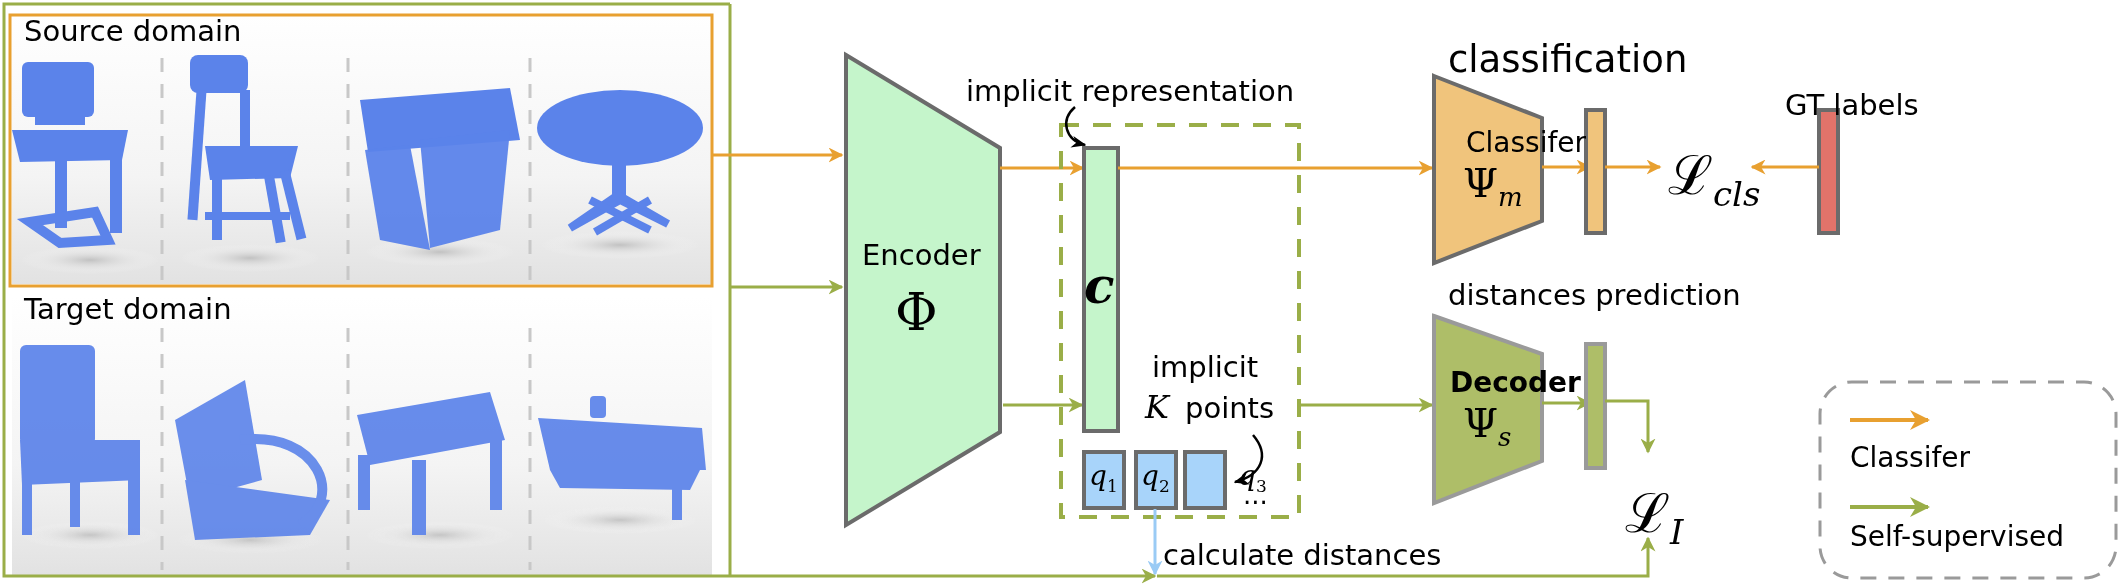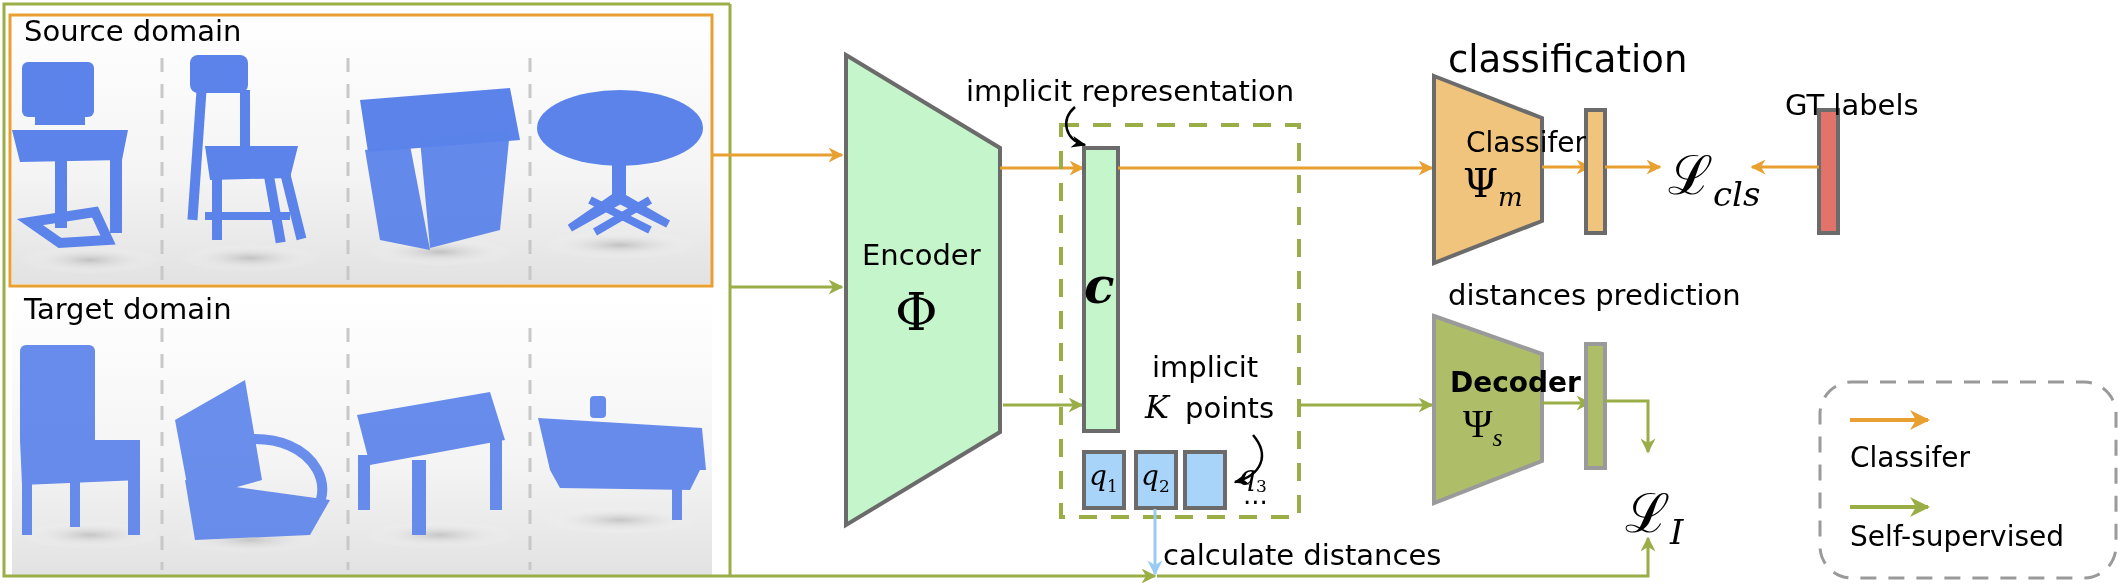--- a/index.html
+++ b/index.html
@@ -202,18 +202,18 @@
 
 <div class="lbl" style="left:1448px; top:38px; font-size:37px;">classification</div>
 <div class="lbl" style="left:1450px; top:126px; font-size:28px;margin-left:16px;">Classifer</div>
 <div class="math upright" style="left:1463px; top:160px; font-size:40px;"><span>Ψ</span><sub style="font-size:26px; font-style:italic;">m</sub></div>
 
 <div class="lbl" style="left:1785px; top:60px; font-size:29px;margin-top:28px;">GT labels</div>
 <div class="math upright" style="left:1668px; top:136px; font-size:54px;"><span>ℒ</span><sub style="font-size:34px; font-style:italic;">cls</sub></div>
 
 <div class="lbl" style="left:1448px; top:278px; font-size:29px;">distances prediction</div>
 <div class="lbl" style="left:1450px; top:366px; font-size:28px;font-weight:bold;">Decoder</div>
-<div class="math upright" style="left:1463px; top:400px; font-size:40px;font-family:Liberation Serif, serif;"><span>Ψ</span><sub style="font-size:26px; font-style:italic;">s</sub></div>
+<div class="math upright" style="left:1463px; top:400px; font-size:40px;"><span>Ψ</span><sub style="font-size:26px; font-style:italic;">s</sub></div>
 
 <div class="math upright" style="left:1625px; top:474px; font-size:54px;"><span>ℒ</span><sub style="font-size:34px; font-style:italic;">I</sub></div>
 
 <div class="lbl" style="left:1850px; top:441px; font-size:28px;">Classifer</div>
 <div class="lbl" style="left:1850px; top:520px; font-size:28px;">Self-supervised</div>
 
 </body></html>

